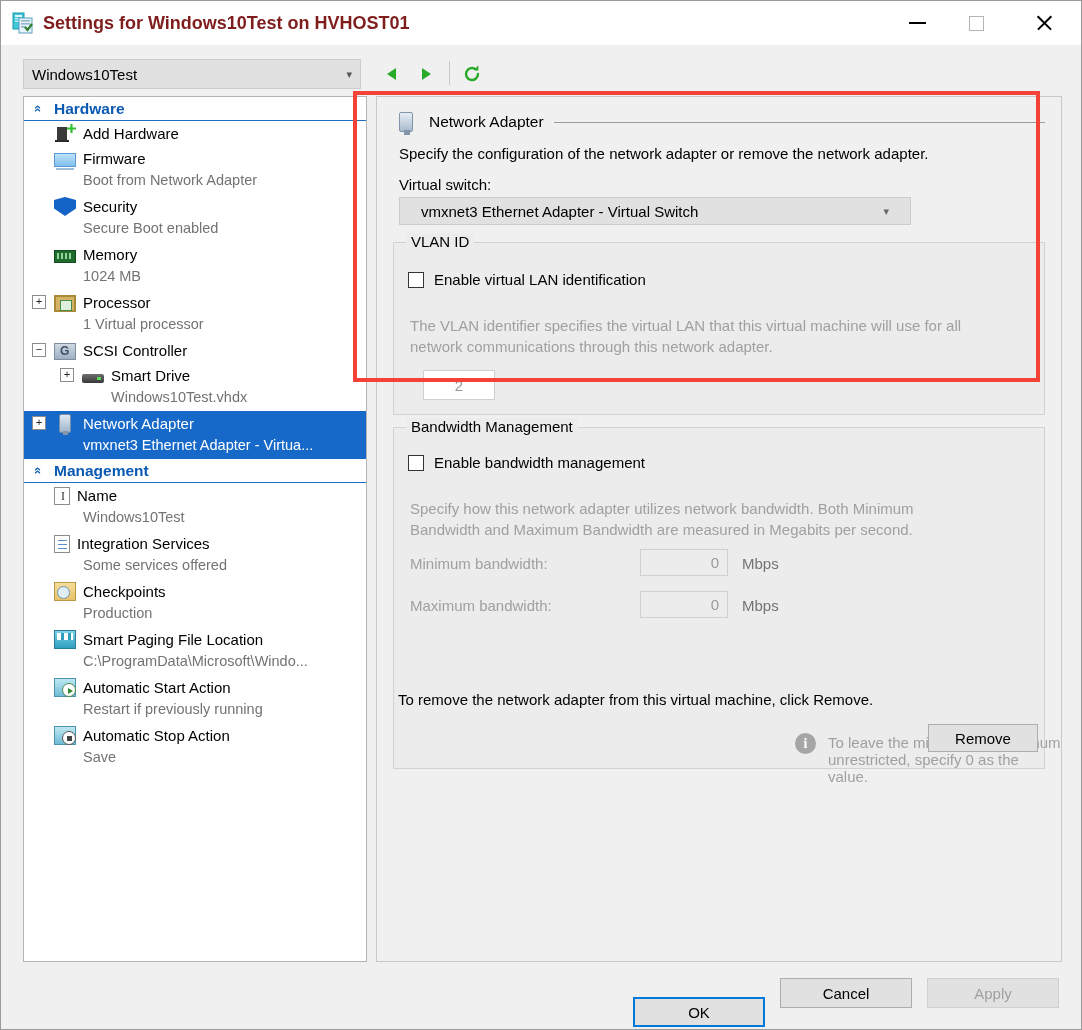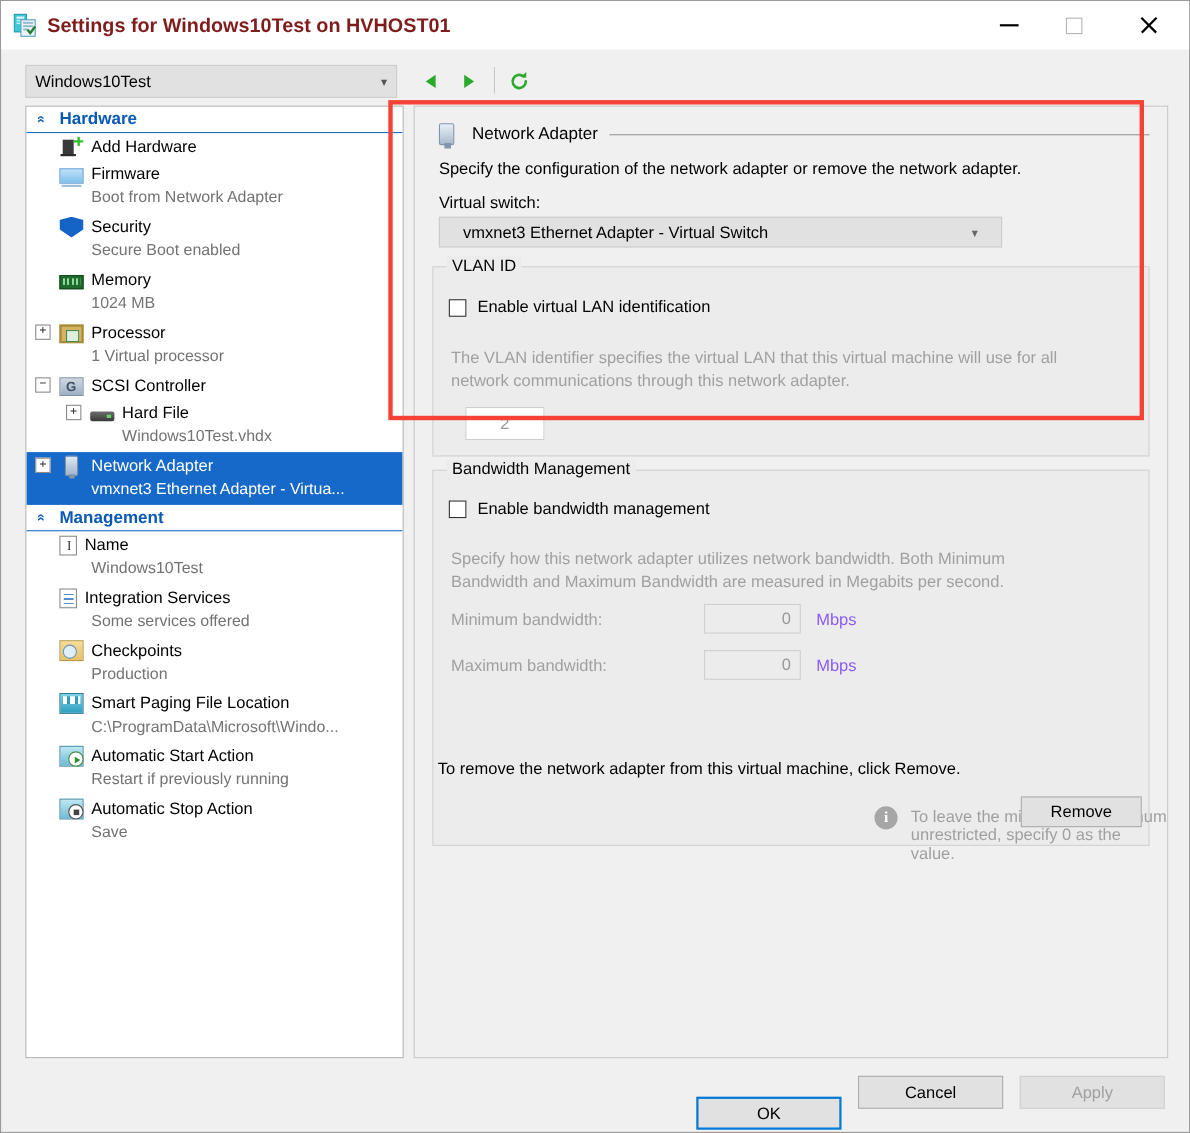--- a/index.html
+++ b/index.html
@@ -214,21 +214,21 @@
   .helptext {
     position: absolute; font-size: 15px; color: #a0a0a0; line-height: 21px;
   }
   .dlabel { position: absolute; font-size: 15px; color: #a0a0a0; }
 
   .numbox {
     position: absolute; background: #ececec; border: 1px solid #cfcfcf;
     display: flex; align-items: center; justify-content: flex-end;
     padding-right: 8px; font-size: 15px; color: #999;
   }
-  .unit { position: absolute; font-size: 15px; color: #8b5cf6; }
+  .unit { position: absolute; font-size: 15px; color: #737373; }
 
   #info-ic {
     position: absolute; left: 418px; top: 636px;
     width: 21px; height: 21px; border-radius: 50%; background: #a6a6a6;
     color: #fff; font-size: 14px; font-weight: bold; text-align: center;
     line-height: 21px; font-family: "Liberation Serif", serif;
   }
   #info-tx { position: absolute; left: 451px; top: 637px; font-size:15px; color:#a0a0a0; }
 
   #remove-note { position:absolute; left: 397px; top: 690px; font-size:15px; color:#000; }
@@ -356,21 +356,21 @@
         <div class="exp">−</div>
         <div class="node-main">
           <span class="ico ic-scsi"></span>
           <span class="nlabel">SCSI Controller</span>
         </div>
       </div>
       <div class="node lvl2">
         <div class="exp">+</div>
         <div class="node-main">
           <span class="ico ic-hdd"></span>
-          <span class="nlabel">Hard File</span>
+          <span class="nlabel">Smart Drive</span>
         </div>
         <div class="nsub">Windows10Test.vhdx</div>
       </div>
       <div class="node sel">
         <div class="exp">+</div>
         <div class="node-main">
           <span class="ico ic-net"></span>
           <span class="nlabel">Network Adapter</span>
         </div>
         <div class="nsub">vmxnet3 Ethernet Adapter - Virtua...</div>

